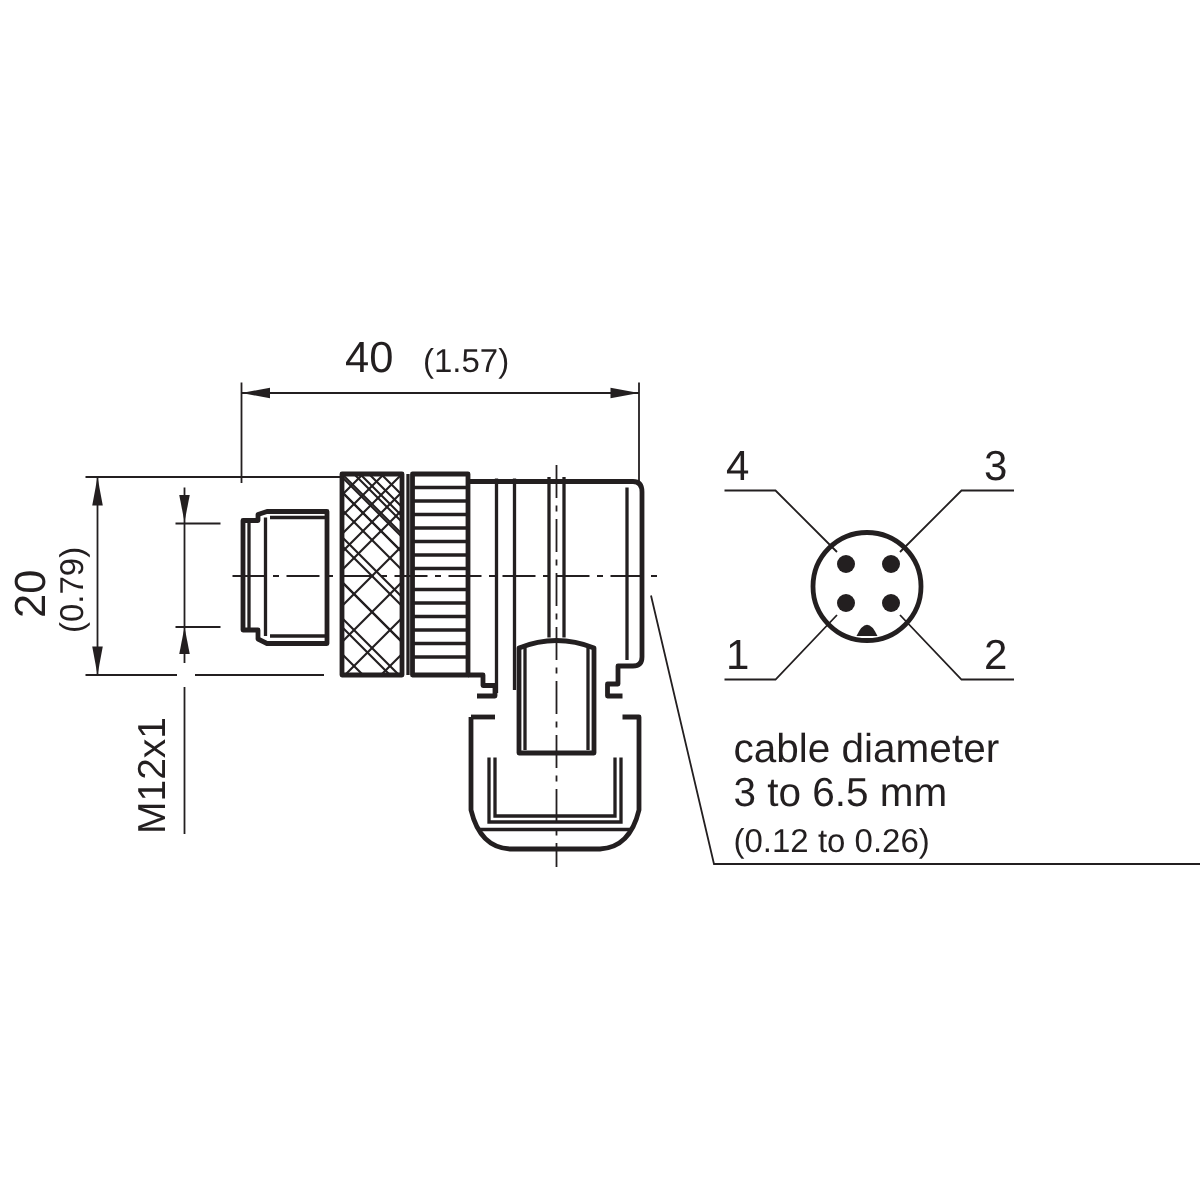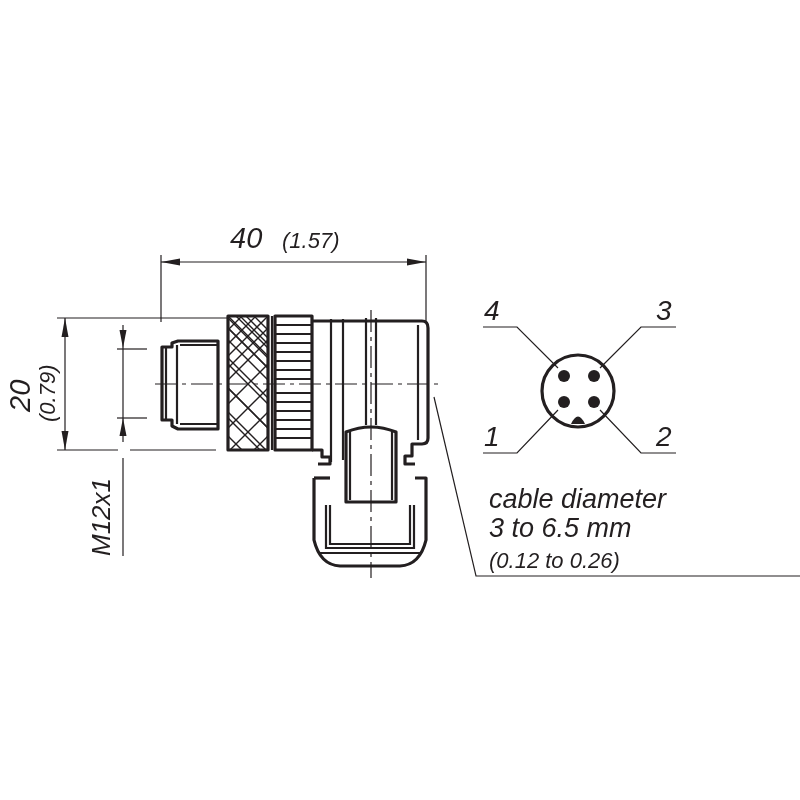--- a/index.html
+++ b/index.html
@@ -1,17 +1,17 @@
 <!DOCTYPE html>
 <html><head>
   <meta charset="utf-8">
   <style>
     html, body { margin: 0; padding: 0; background: #ffffff; }
     body { width: 800px; height: 800px; overflow: hidden; }
-    #drawing { position: absolute; left: 0; top: 0; width: 800px; height: 667px; font-style: italic; }
+    #drawing { position: absolute; left: 0; top: 0; width: 800px; height: 667px; }
     svg text { font-family: "Liberation Sans", "DejaVu Sans", sans-serif; fill: #231f20; }
     .thick { stroke: #231f20; stroke-width: 3.2; fill: none; stroke-linejoin: round; }
     .med { stroke: #231f20; stroke-width: 2.2; fill: none; }
     .thin { stroke: #231f20; stroke-width: 1.4; fill: none; }
     .hair { stroke: #231f20; stroke-width: 1.2; fill: none; }
     .center { stroke: #231f20; stroke-width: 1.2; fill: none; stroke-dasharray: 22 5 4 5; }
     .arrow { fill: #231f20; stroke: none; }
   </style>
 </head>
 <body>

